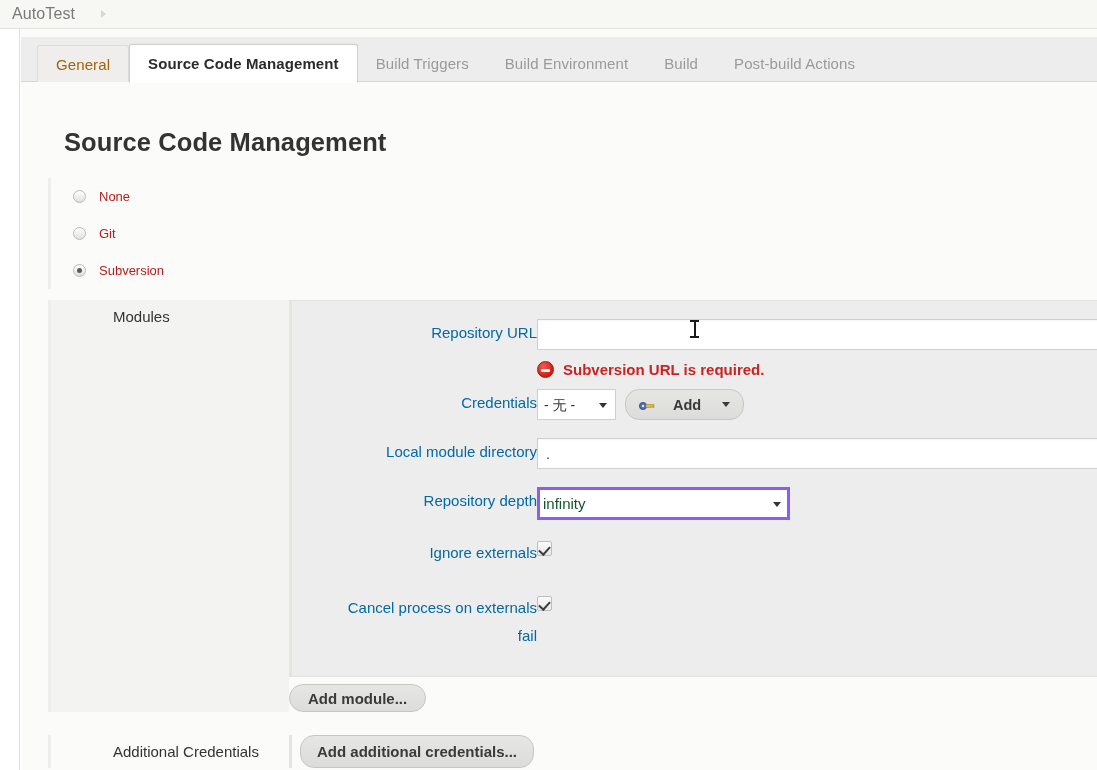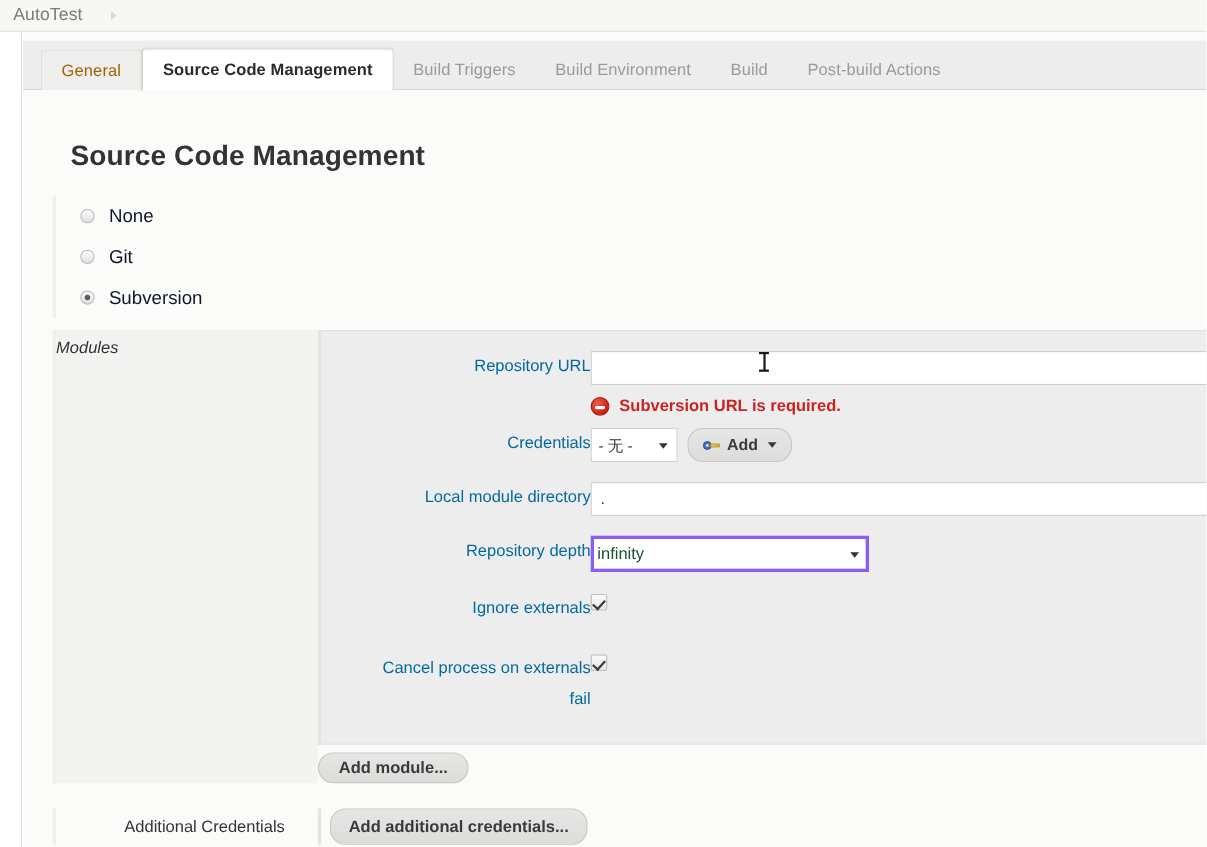--- a/index.html
+++ b/index.html
@@ -154,43 +154,43 @@
   .radio.checked::after {
     content: "";
     position: absolute;
     left: 3px; top: 3px;
     width: 5px; height: 5px;
     border-radius: 50%;
     background: #5b5b5b;
   }
   .radio-label {
     margin-left: 13px;
-    font-size: 17px;
-    color: #0f172a;
+    font-size: 13px;
+    color: #b91c1c;
   }
 
   
   .modules-block {
     position: absolute;
     left: 27px; top: 218px;
     width: 1049px;
   }
   .modules-row {
     position: relative;
     display: flex;
   }
   .modules-label-cell {
     width: 241px;
     flex: 0 0 241px;
+    padding-left: 62px;
     padding-top: 8px;
     font-size: 15px;
     color: #333333;
     background: #f3f3f1;
     border-left: 3px solid #eeeeec;
-    font-style: italic;
   }
   .modules-body {
     flex: 1;
     position: relative;
   }
   .module-panel {
     position: relative;
     background: #ededed;
     border: 1px solid #e2e2de;
     border-left: 3px solid #e4e4e0;
@@ -303,21 +303,21 @@
     padding-left: 3px;
     outline: none;
     -webkit-appearance: none;
     appearance: none;
   }
 
   .btn {
     display: inline-flex;
     align-items: center;
     justify-content: flex-end;
-    gap: 6px;
+    gap: 18px;
     height: 31px;
     padding: 0 13px;
     font-size: 14.5px;
     font-weight: bold;
     color: #3a3a3a;
     background: linear-gradient(#e6e6e4, #dcdcda);
     border: 1px solid #c6c6c2;
     border-radius: 14px;
     cursor: pointer;
     font-family: "Liberation Sans", sans-serif;

